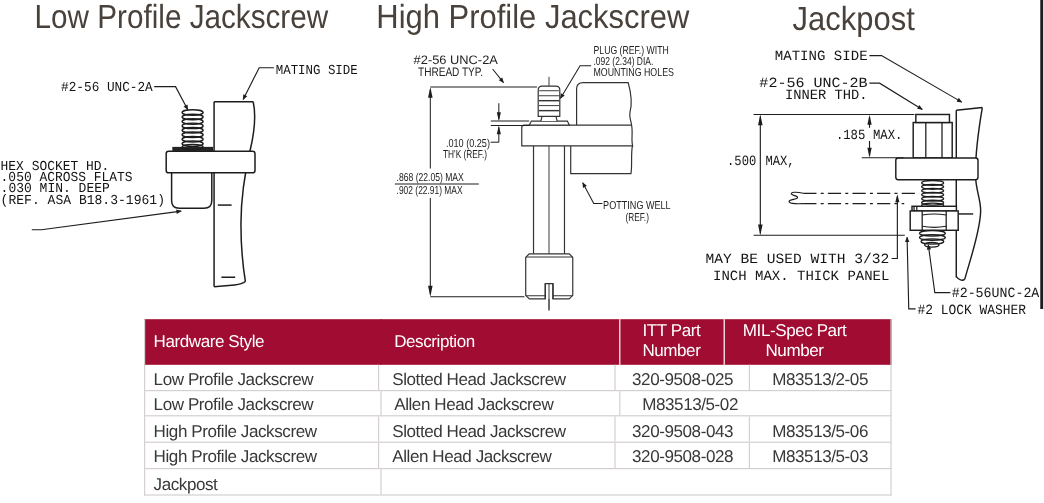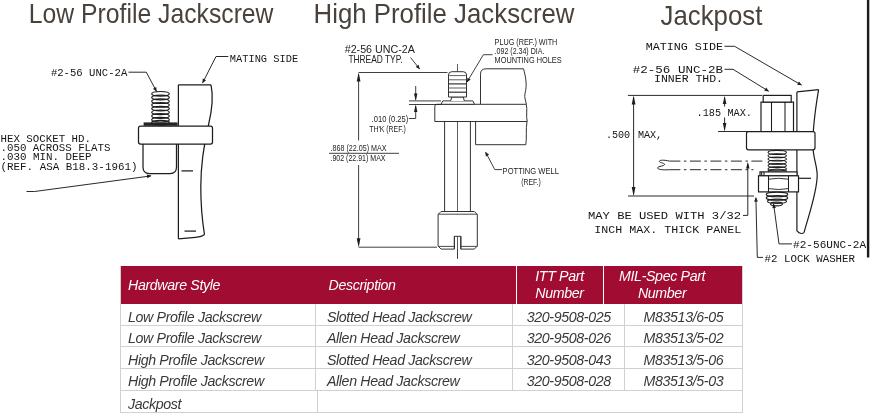--- a/index.html
+++ b/index.html
@@ -1,19 +1,19 @@
 <!DOCTYPE html>
 <html><head>
 <meta charset="utf-8">
 <style>
   html,body{margin:0;padding:0;background:#ffffff;}
   #page{position:relative;width:870px;height:419px;background:#fff;overflow:hidden;
         font-family:"Liberation Sans",sans-serif;}
   svg{position:absolute;left:0;top:0;}
-  .tbl{position:absolute;left:119.5px;top:265.5px;width:623px;font-family:"Liberation Sans",sans-serif;font-style:italic;}
+  .tbl{position:absolute;left:119.5px;top:265.5px;width:623px;font-family:"Liberation Sans",sans-serif;}
   .hdr{display:flex;background:#a00c32;color:#fff;height:38.5px;border-left:1.5px solid #d5cfcf;border-right:1.5px solid #d5cfcf;}
   .hdr .c{box-sizing:border-box;display:flex;align-items:center;border-right:1.5px solid #fff;padding-top:0.5px;}
   .hdr .c:last-child{border-right:none;}
   .hdr .c1{width:197.5px;padding-left:7.5px;border-right:1.5px solid #a00c32;}
   .hdr .c2{width:198.5px;padding-left:10.5px;}
   .hdr .c3{width:87px;padding-top:1.2px;justify-content:center;text-align:center;line-height:17px;}
   .hdr .c4{width:117.2px;padding-top:1.2px;justify-content:center;text-align:center;line-height:17px;}
   .row{display:flex;height:21px;border-left:1.5px solid #d5cfcf;border-right:1.5px solid #d5cfcf;
        border-bottom:1.5px solid #d5cfcf;color:#383838;}
   .row2{height:20px;}.row3{height:20.5px;}.row4{height:21.3px;}.row5{height:21px;}
@@ -240,26 +240,25 @@
   <div class="hdr">
     <div class="c c1">Hardware Style</div>
     <div class="c c2">Description</div>
     <div class="c c3">ITT Part<br>Number</div>
     <div class="c c4">MIL-Spec Part<br>Number</div>
   </div>
   <div class="row">
         <div class="c c1">Low Profile Jackscrew</div>
         <div class="c c2">Slotted Head Jackscrew</div>
         <div class="c c3">320-9508-025</div>
-        <div class="c c4">M83513/6-05</div>
+        <div class="c c4">M83513/2-05</div>
       </div>
   <div class="row row2">
         <div class="c c1">Low Profile Jackscrew</div>
         <div class="c c2">Allen Head Jackscrew</div>
-        <div class="c c3">320-9508-026</div>
         <div class="c c4">M83513/5-02</div>
       </div>
   <div class="row row3">
         <div class="c c1">High Profile Jackscrew</div>
         <div class="c c2">Slotted Head Jackscrew</div>
         <div class="c c3">320-9508-043</div>
         <div class="c c4">M83513/5-06</div>
       </div>
   <div class="row row4">
         <div class="c c1">High Profile Jackscrew</div>

